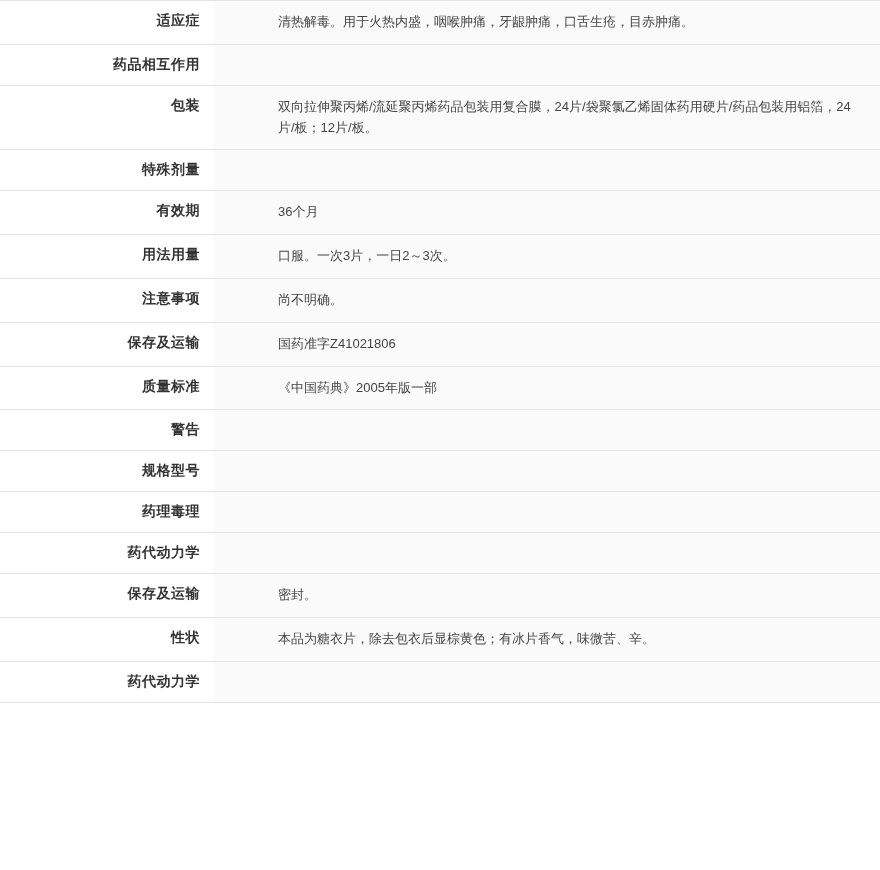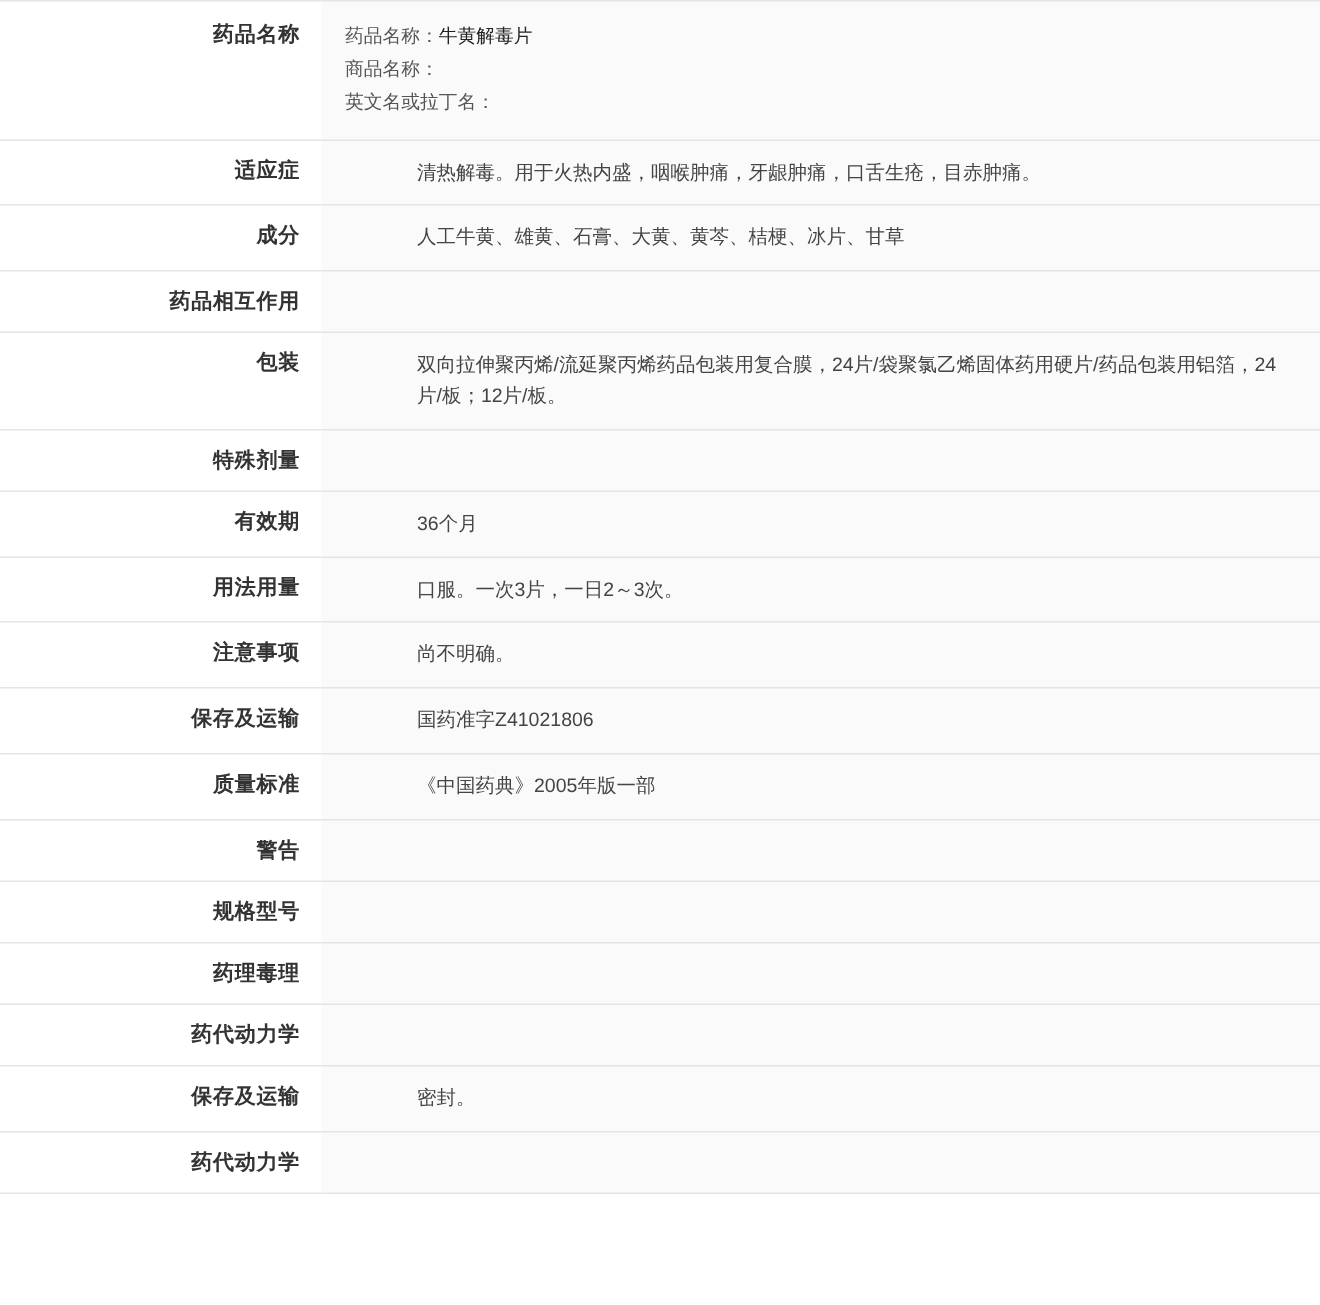--- a/index.html
+++ b/index.html
@@ -66,38 +66,24 @@
   .wrap {
     word-break: break-all;
     margin-left: 48px;
   }
 </style>
 </head>
 <body>
 
 <table class="drug-table">
   <tbody>
-      <tr class="tall-row">
-        <th>药品名称</th>
-        <td>
-          <div class="namecell-line"><span class="nm-label">药品名称：</span><span class="nm-value">牛黄解毒片</span></div>
-          <div class="namecell-line"><span class="nm-label">商品名称：</span><span class="nm-value"></span></div>
-          <div class="namecell-line"><span class="nm-label">英文名或拉丁名：</span><span class="nm-value"></span></div>
-        </td>
-      </tr>
       <tr>
         <th>适应症</th>
         <td>
           <div class="wrap empty-cell">清热解毒。用于火热内盛，咽喉肿痛，牙龈肿痛，口舌生疮，目赤肿痛。</div>
-        </td>
-      </tr>
-      <tr>
-        <th>成分</th>
-        <td>
-          <div class="wrap empty-cell">人工牛黄、雄黄、石膏、大黄、黄芩、桔梗、冰片、甘草</div>
         </td>
       </tr>
       <tr>
         <th>药品相互作用</th>
         <td>
           <div class="wrap empty-cell"></div>
         </td>
       </tr>
       <tr>
         <th>包装</th>
@@ -165,19 +151,25 @@
           <div class="wrap empty-cell"></div>
         </td>
       </tr>
       <tr>
         <th>保存及运输</th>
         <td>
           <div class="wrap empty-cell">密封。</div>
         </td>
       </tr>
       <tr>
+        <th>性状</th>
+        <td>
+          <div class="wrap empty-cell">本品为糖衣片，除去包衣后显棕黄色；有冰片香气，味微苦、辛。</div>
+        </td>
+      </tr>
+      <tr>
         <th>药代动力学</th>
         <td>
           <div class="wrap empty-cell"></div>
         </td>
       </tr>
     </tbody>
 </table>
 
 </body></html>

